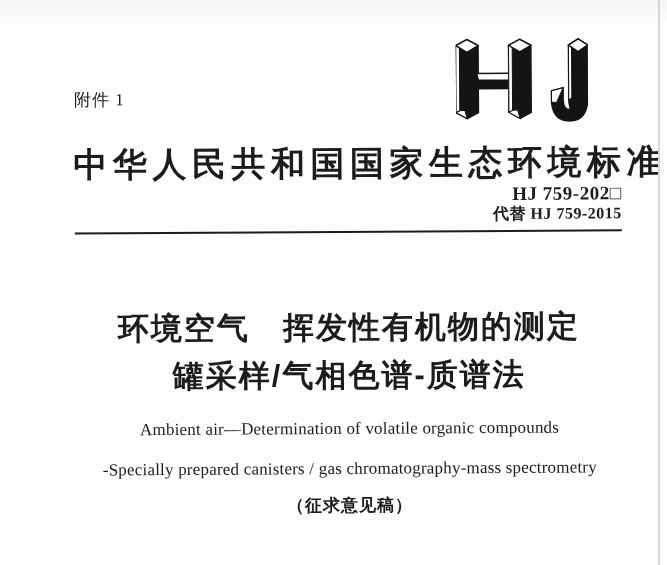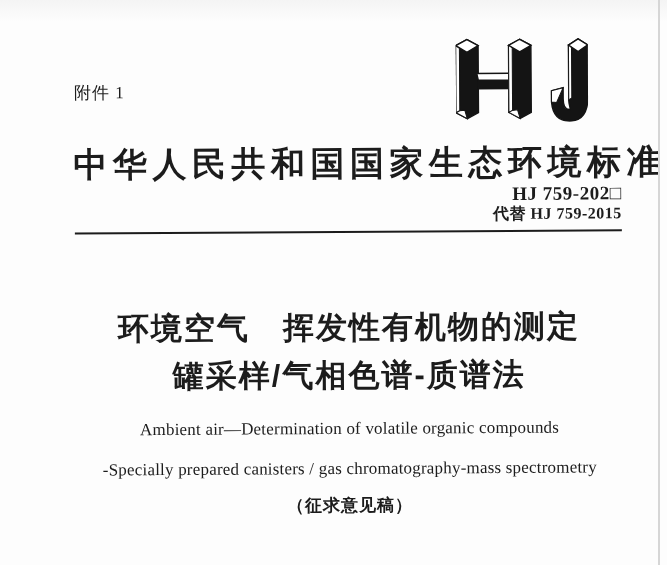--- a/index.html
+++ b/index.html
@@ -10,21 +10,21 @@
     overflow:hidden;
     font-family:"Liberation Serif", serif;
     color:#1c1c1c;
   }
   .scan-tilt{
     position:absolute;inset:0;
     transform:rotate(-0.35deg);
     transform-origin:50% 45%;
   }
   .attachment{
-    position:absolute;left:75px;top:80px;
+    position:absolute;left:75px;top:87px;
     font-size:17px;letter-spacing:1px;
     font-family:"Liberation Serif", serif;
   }
   .logo{
     position:absolute;left:457px;top:38px;
   }
   .org-title{
     position:absolute;left:74px;top:141px;
     font-size:34px;font-weight:bold;
     letter-spacing:5.5px;white-space:nowrap;

